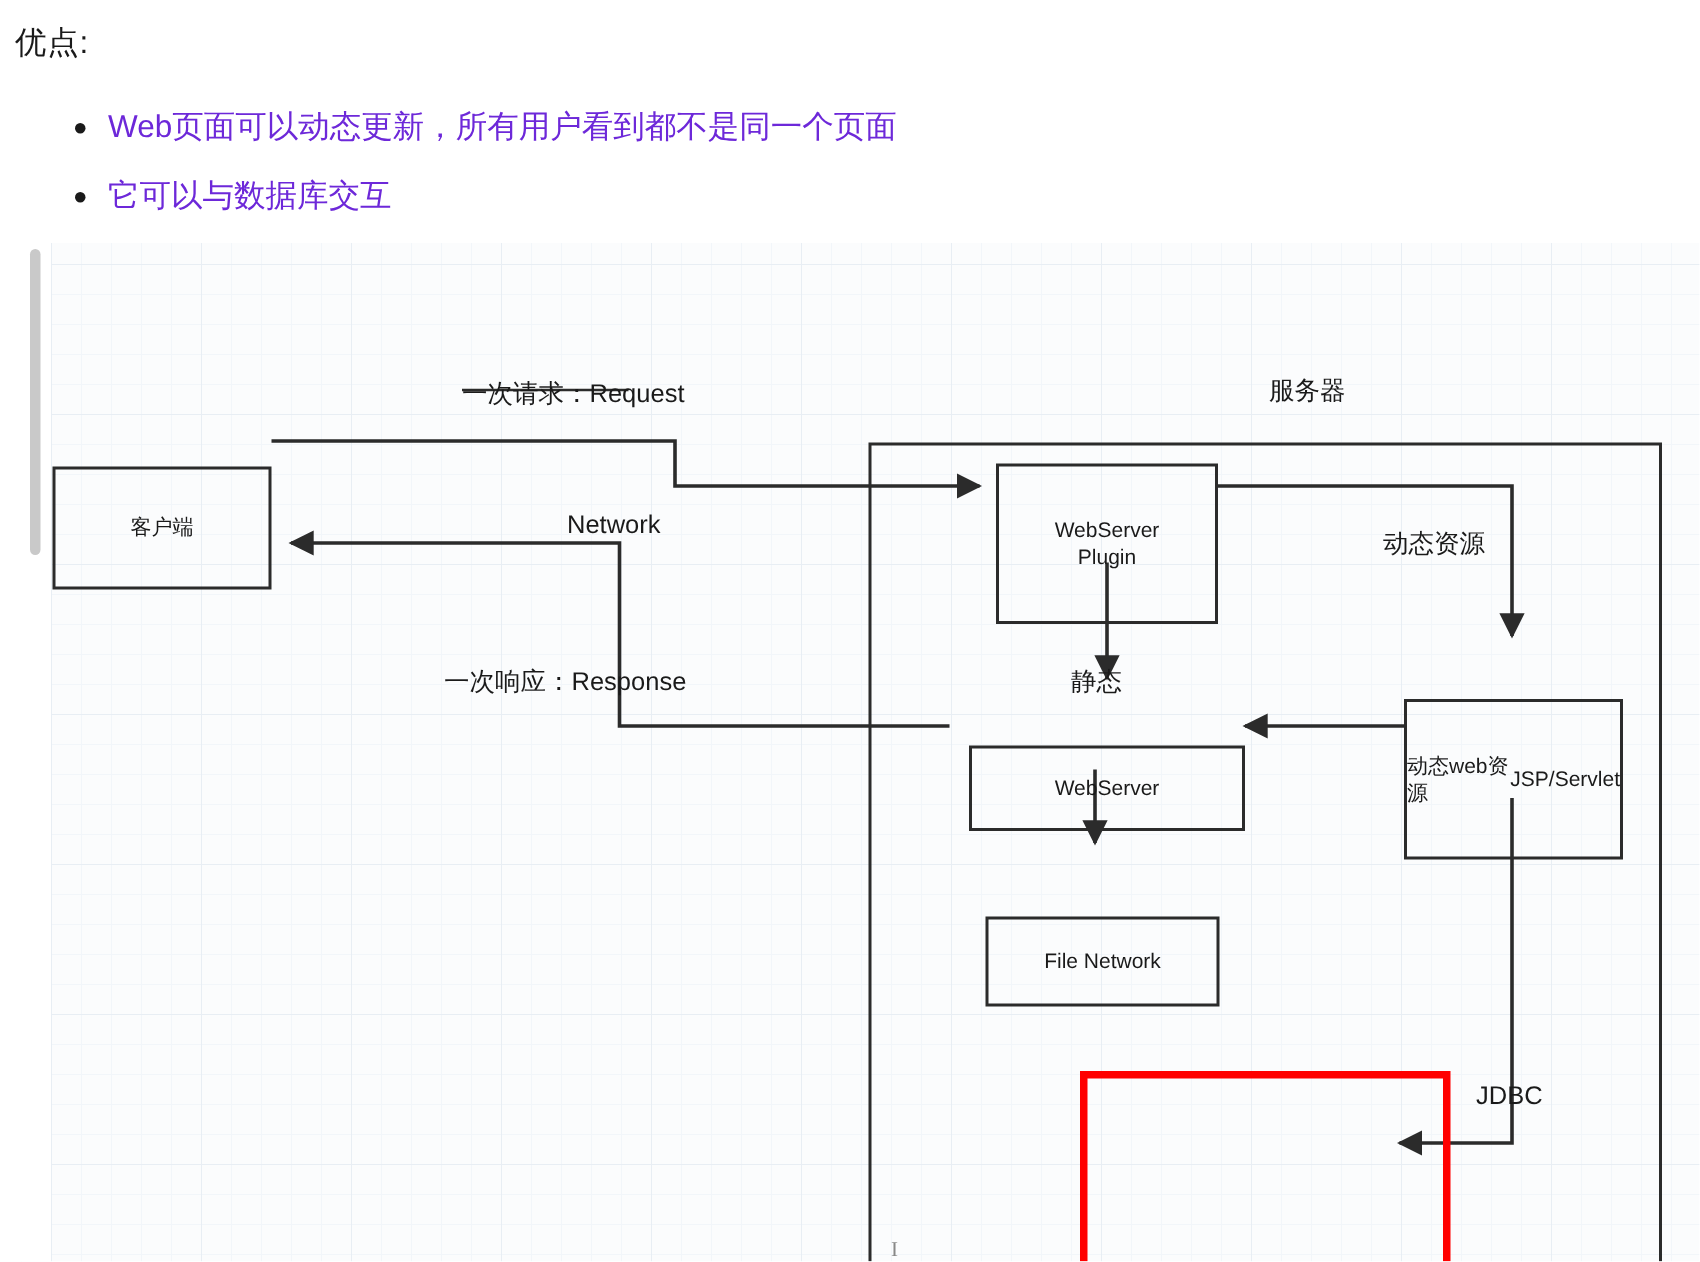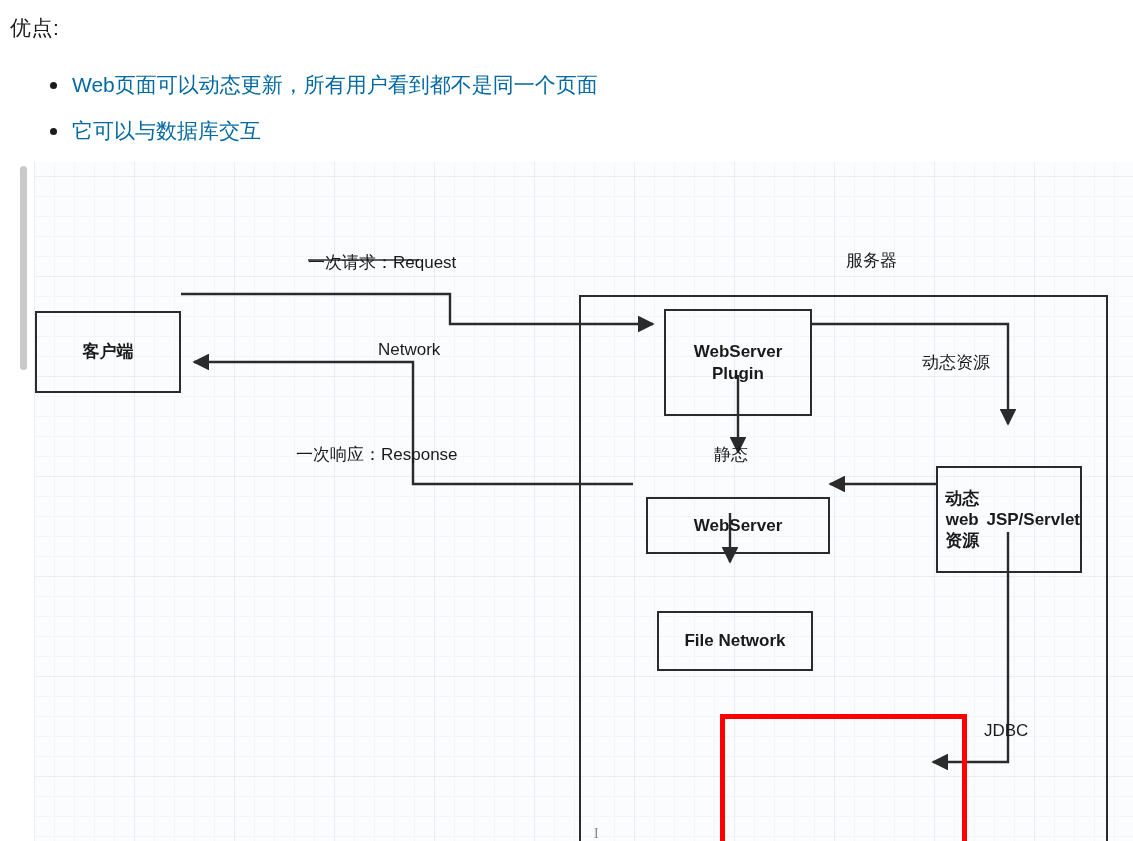--- a/index.html
+++ b/index.html
@@ -31,21 +31,21 @@
   }
   .bullet-list {
     position: absolute;
     left: 10px; top: 62px;
     width: 1000px;
   }
   .bullet-item {
     position: relative;
     padding-left: 62px;
     font-size: 21px;
-    color: #0369a1;
+    color: #6d28d9;
     line-height: 46px;
     height: 46px;
     white-space: nowrap;
   }
   .bullet-item .dot {
     position: absolute;
     left: 40px;
     top: 20px;
     width: 7px;
     height: 7px;
@@ -85,26 +85,24 @@
     border-radius: 4px;
   }
   
   .d { position: absolute; margin-top: 41px; }
   .box {
     border: 2px solid #2b2b2b;
     background: transparent;
     display: flex;
     align-items: center;
     justify-content: center;
-    text-align: center;
-    font-size: 17px;
+    font-size: 14px;
     color: #1a1a1a;
     line-height: 1.25;
     box-sizing: border-box;
-    font-weight: bold;
   }
   .container-box {
     border: 2px solid #2b2b2b;
     box-sizing: border-box;
     background: transparent;
   }
   .red-box {
     border: 5px solid #ff0000;
     box-sizing: border-box;
     background: transparent;

